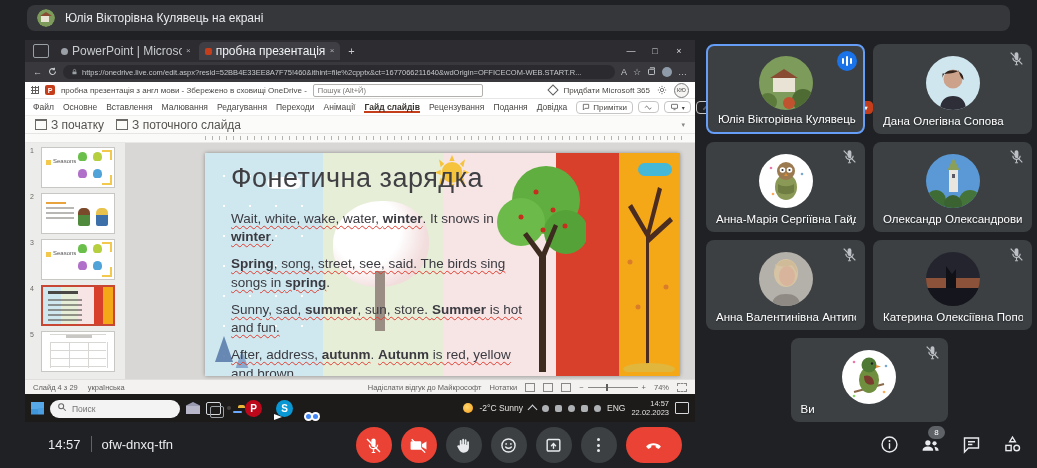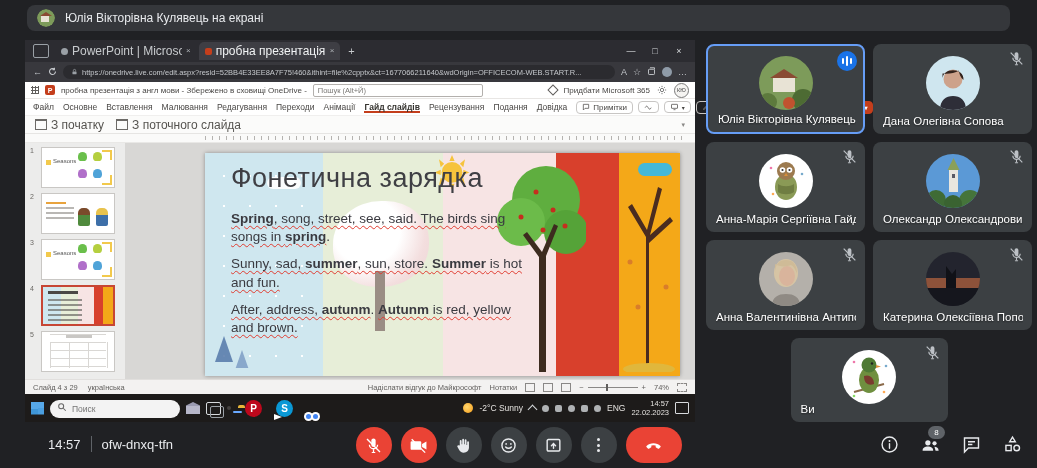--- a/index.html
+++ b/index.html
@@ -467,20 +467,21 @@
                 <circle cx="10" cy="95" r="2.5"></circle>
                 <circle cx="46" cy="120" r="2.5"></circle>
                 <circle cx="18" cy="140" r="2.5"></circle>
               </g>
             <ellipse cx="29" cy="202" rx="26" ry="6" fill="#e0b73c"></ellipse>
           </svg>
         </span>
         <div class="slidetext">
           <h1 class="stitle">Фонетична зарядка</h1>
           <div id="slide-body">
+              <p><span class="u">Wait, white, wake, water, </span><span class="b u">winter</span><span>. It snows in </span><span class="b u">winter</span><span>.</span></p>
               <p><span class="b u">Spring</span><span class="u">, song, street, see, said. The birds sing songs in </span><span class="b u">spring</span><span>.</span></p>
               <p><span class="u">Sunny, sad, </span><span class="b u">summer</span><span class="u">, sun, store. </span><span class="b u">Summer</span><span class="u"> is hot and fun.</span></p>
               <p><span class="u">After, address, </span><span class="b u">autunm</span><span>. </span><span class="b u">Autunm</span><span class="u"> is red, yellow and brown.</span></p>
             </div>
         </div>
       </div>
     </div>
   </div>
 
   <div class="pstatus">

